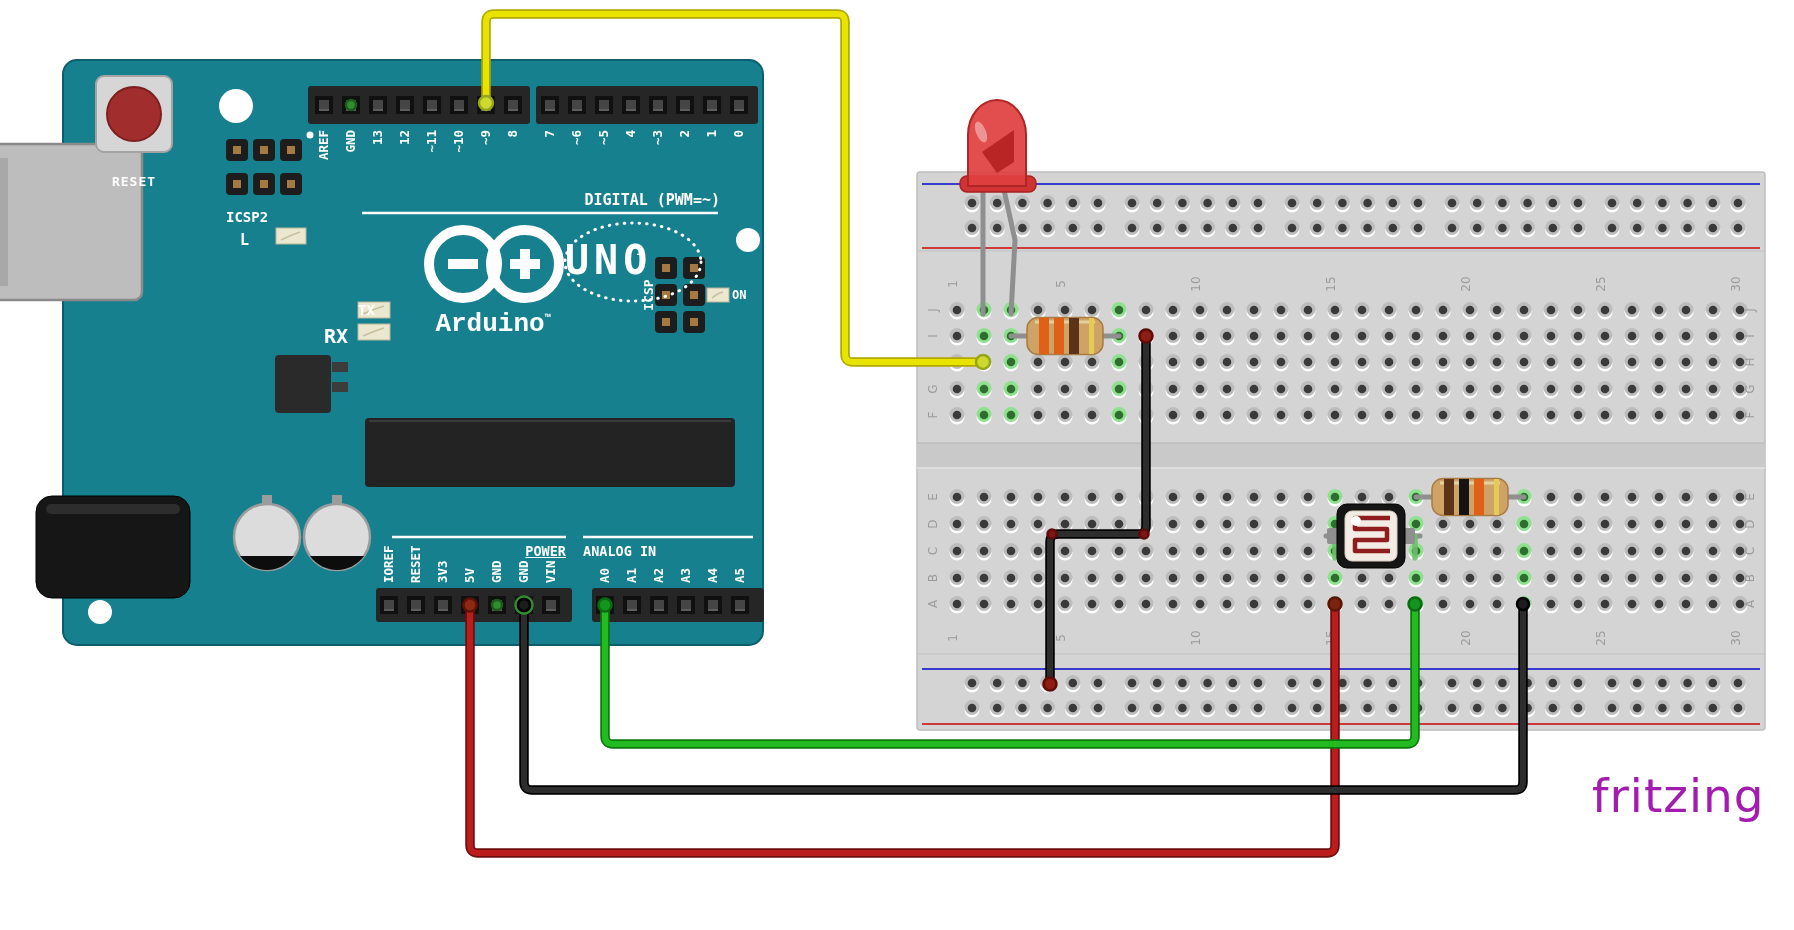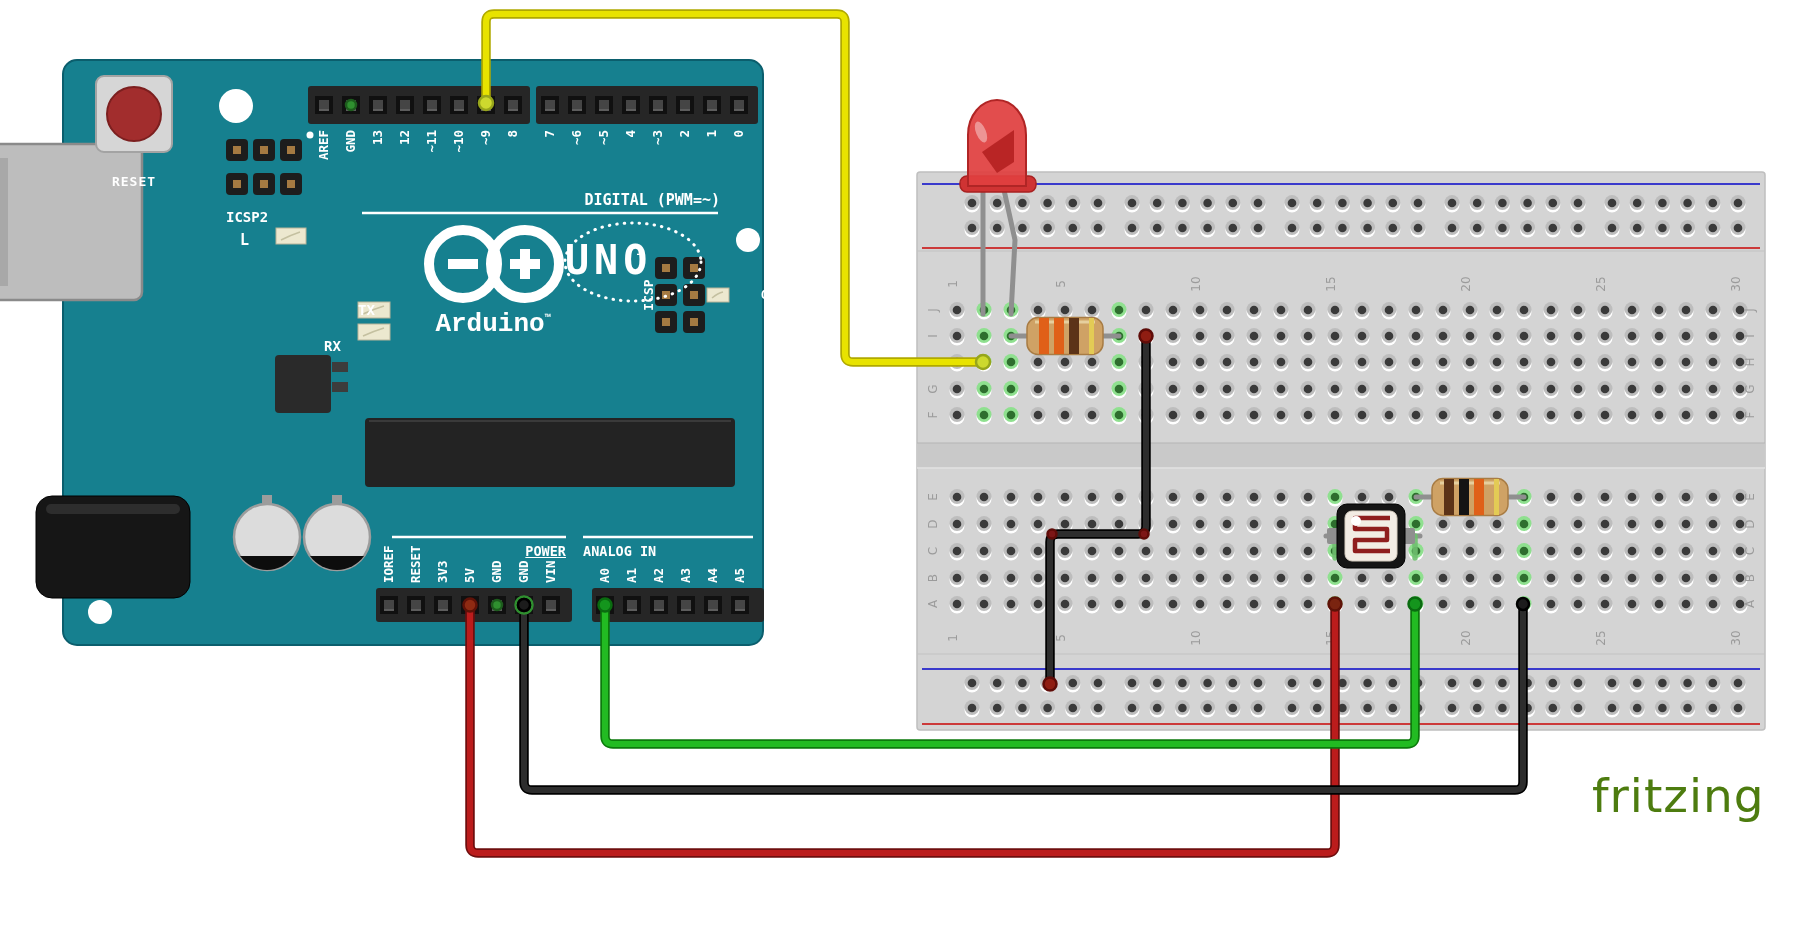--- a/index.html
+++ b/index.html
@@ -11,26 +11,26 @@
   .lbl-reset{left:96px;top:174px;width:76px;text-align:center;font-size:13px;letter-spacing:1px;}
   .lbl-icsp2{left:226px;top:209px;width:80px;text-align:left;font-size:14px;}
   .lbl-icsp{left:619px;top:288px;width:58px;height:14px;text-align:center;font-size:13px;
             transform:rotate(-90deg);transform-origin:center;}
   .lbl-pin1{left:636px;top:245px;font-size:11px;}
   .lbl-digital{left:520px;top:191px;width:200px;text-align:right;font-size:15px;}
   .lbl-power{left:396px;top:543px;width:170px;text-align:right;font-size:13.5px;text-decoration:underline;}
   .lbl-analog{left:583px;top:543px;width:170px;text-align:left;font-size:13.5px;}
   .lbl-l{left:240px;top:231px;font-size:15px;}
   .lbl-tx{left:324px;top:302px;font-size:14px;margin-left:34px;}
-  .lbl-rx{left:324px;top:338px;font-size:14px;}
-  .lbl-on{left:732px;top:288px;font-size:12px;margin-left:29px;}
+  .lbl-rx{left:324px;top:324px;font-size:20px;}
+  .lbl-on{left:732px;top:288px;font-size:12px;}
   .lbl-uno{left:565px;top:237px;width:137px;font-size:40px;letter-spacing:5px;}
   .lbl-arduino{left:418px;top:309px;width:150px;text-align:center;font-size:26px;font-family:Liberation Mono, monospace;}
   .lbl-arduino .tm{font-size:10px;vertical-align:super;}
-  .lbl-fritzing{left:1592px;top:768px;font-size:47px;color:#4d7c0f;letter-spacing:1px;
+  .lbl-fritzing{left:1592px;top:768px;font-size:47px;color:#a21caf;letter-spacing:1px;
                 font-family:"DejaVu Sans",sans-serif;font-weight:500;}
 </style>
 </head>
 <body>
 
 <div id="stage">
   <svg id="scene" width="1794" height="930" viewBox="0 0 1794 930">
       <g>
         <rect x="917" y="172" width="848" height="558" rx="3" fill="#d4d4d4" stroke="#bfbfbf" stroke-width="1.5"></rect>
         <rect x="917" y="443" width="848" height="25" fill="#c9c9c9"></rect>

